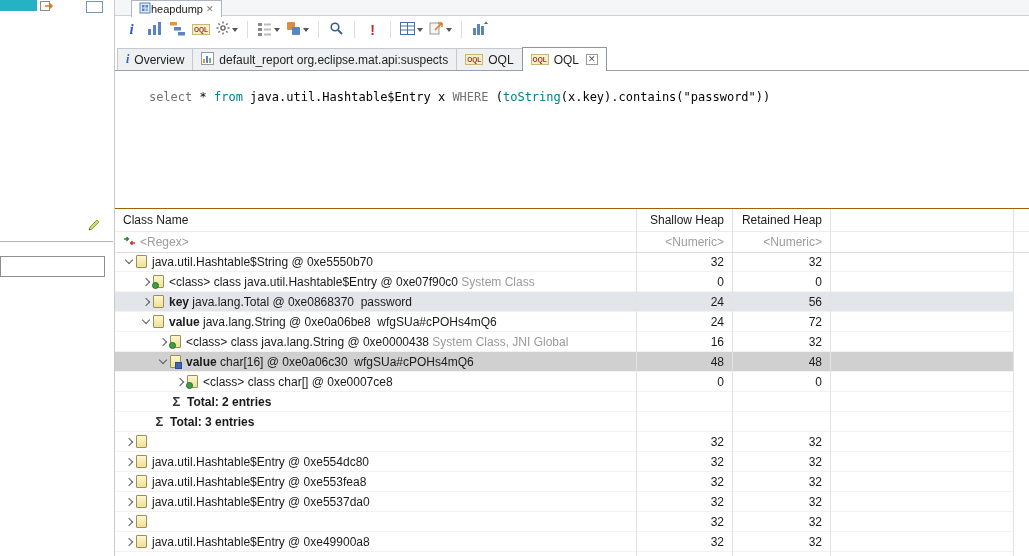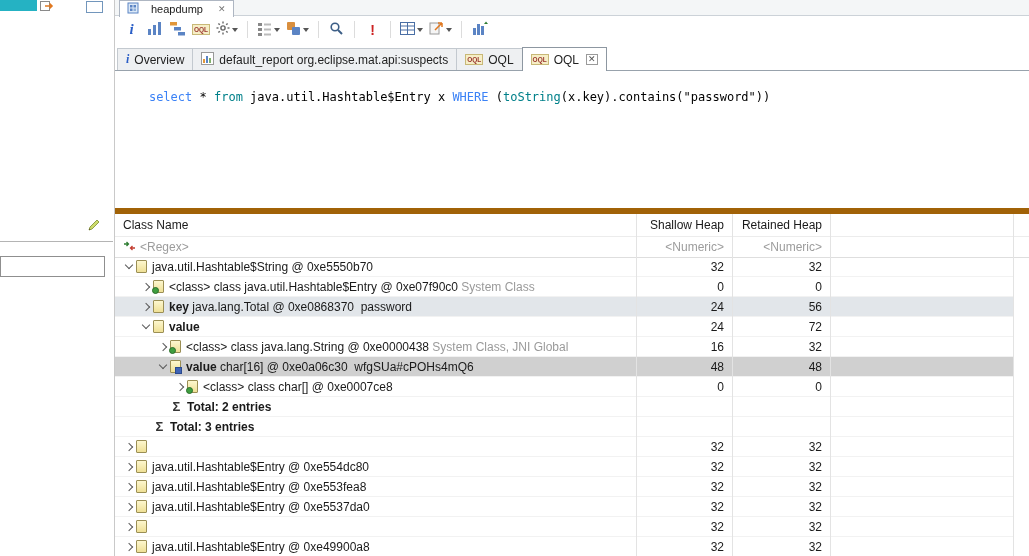--- a/index.html
+++ b/index.html
@@ -12,46 +12,46 @@
   .fwd-icon{position:absolute;left:40px;top:0}
   .mini-box{position:absolute;left:86px;top:1px;width:15px;height:10px;border:1px solid #7296bc;background:#fff}
   .pencil{position:absolute;left:87px;top:218px}
   .lp-hline{position:absolute;left:0;top:241px;width:113px;height:1px;background:#b4b4b4}
   .lp-box{position:absolute;left:0;top:256px;width:103px;height:19px;border:1px solid #8f8f8f;background:#fff}
 
   
   .editor{position:absolute;left:115px;top:0;width:914px;height:556px;background:#fff}
 
   .etabstrip{position:absolute;left:0;top:0;width:100%;height:15px;background:#f4f6f7;border-bottom:1px solid #ccd2d8}
-  .etab{position:absolute;left:4px;top:0;height:16px;display:flex;align-items:center;gap:12px;padding:0 7px;
+  .etab{position:absolute;left:16px;top:0;height:16px;display:flex;align-items:center;gap:0;padding:0 7px;
         background:#fff;border:1px solid #aeb6c2;border-bottom:none;font-size:11px;z-index:2}
   .etab .eclose{font-size:9px;color:#777;margin-left:3px}
 
   .toolbar{position:absolute;left:0;top:16px;height:27px;width:100%;display:flex;align-items:center;padding-left:8px;gap:6px;background:#fff}
   .tbtn{display:flex;align-items:center;justify-content:center;min-width:17px;height:19px;gap:2px}
   .caret{width:0;height:0;border-left:3.5px solid transparent;border-right:3.5px solid transparent;border-top:4px solid #555}
   .tsep{width:1px;height:17px;background:#dcdcdc;margin:0 3px}
   .glyph-i{font-family:"Liberation Serif",serif;font-style:italic;font-weight:bold;color:#2b5fc7;font-size:15px;line-height:15px}
   .glyph-bang{font-weight:bold;color:#cc2222;font-size:14px;line-height:14px}
   .oql-badge{font-size:6.5px;font-weight:bold;color:#99342e;background:#f6eec6;border:1px solid #c8b877;padding:0 1px;line-height:9px;letter-spacing:0}
 
   .tabfolder{position:absolute;left:0;top:48px;height:23px;width:100%;border-bottom:1px solid #98a2ac;display:flex;align-items:flex-end;padding-left:2px;background:#fff;box-sizing:border-box}
   .tab{height:21px;display:flex;align-items:center;gap:5px;padding:0 8px;font-size:12px;background:#eef0f2;
        border:1px solid #c3c9cf;border-bottom:none;margin-right:-1px;color:#222;white-space:nowrap}
   .tab.active{background:#fff;border-color:#8d97a1;height:23px;margin-bottom:-1px;z-index:2}
   .tclose{font-size:9px;color:#555;border:1px solid #9a9a9a;line-height:9px;padding:0 1px;margin-left:2px}
 
   .query{position:absolute;left:0;top:71px;width:100%;height:137px;background:#fff;box-sizing:border-box;
          padding:5px 0 0 5px;font-family:"DejaVu Sans Mono",monospace;font-size:12px;white-space:pre}
-  .q-kw{color:#3b82f6}
+  .q-kw{color:#737373}
   .q-kw2{color:#00808a}
   .q-pl{color:#000}
 
   
-  .table{position:absolute;left:0;top:208px;width:100%;height:348px;border-top:6px solid #a16207;box-sizing:border-box}
+  .table{position:absolute;left:0;top:208px;width:100%;height:348px;border-top:1px solid #a16207;box-sizing:border-box}
   .colline{position:absolute;top:0;bottom:0;width:1px;background:#e3e3e3;z-index:3}
   .cl-1{left:521px}.cl-2{left:617px}.cl-3{left:715px}.cl-4{left:898px}
   .thead{position:absolute;left:0;top:0;width:100%;height:22px;border-bottom:1px solid #ececec}
   .h-class{position:absolute;left:8px;top:4px}
   .h-shallow{position:absolute;left:521px;width:88px;top:4px;text-align:right}
   .h-retained{position:absolute;left:617px;width:90px;top:4px;text-align:right}
   .tfilter{position:absolute;left:0;top:22px;width:100%;height:21px;border-bottom:1px solid #dedede;color:#9c9c9c}
   .f-icon{position:absolute;left:8px;top:4px}
   .f-class{position:absolute;left:25px;top:4px}
   .f-shallow{position:absolute;left:521px;width:88px;top:4px;text-align:right}
@@ -292,20 +292,21 @@
           <span class="lbl s-b">key </span>
           <span class="lbl s-n">java.lang.Total @ 0xe0868370  password</span>
           <span class="num shallow">24</span>
           <span class="num retained">56</span>
         </div>
         <div class="trow">
           <span class="indent" style="width: 17px;"></span>
           <span class="chev open"></span>
           <span class="obj-icon icon-instance"></span>
           <span class="lbl s-b">value </span>
+          <span class="lbl s-n">java.lang.String @ 0xe0a06be8  wfgSUa#cPOHs4mQ6</span>
           <span class="num shallow">24</span>
           <span class="num retained">72</span>
         </div>
         <div class="trow">
           <span class="indent" style="width: 34px;"></span>
           <span class="chev closed"></span>
           <span class="obj-icon icon-class"></span>
           <span class="lbl s-n">&lt;class&gt; class java.lang.String @ 0xe0000438 </span>
           <span class="lbl s-g">System Class, JNI Global</span>
           <span class="num shallow">16</span>

